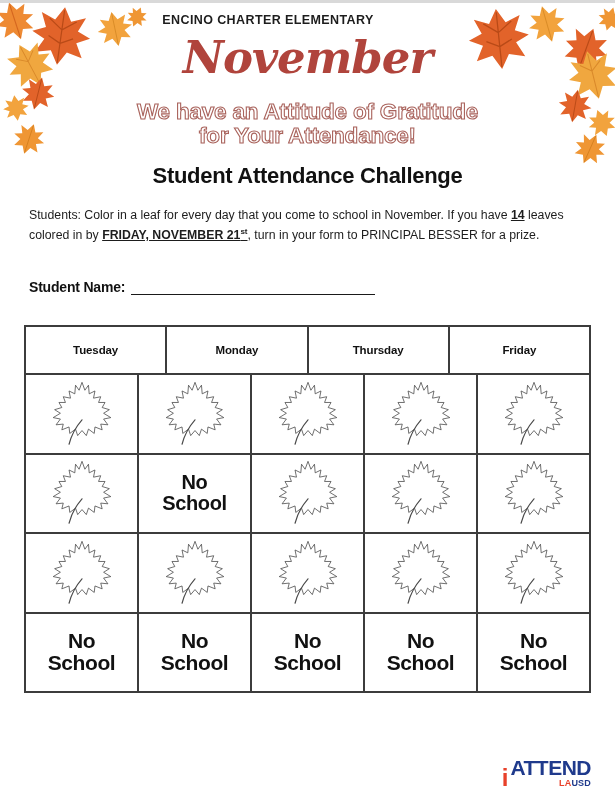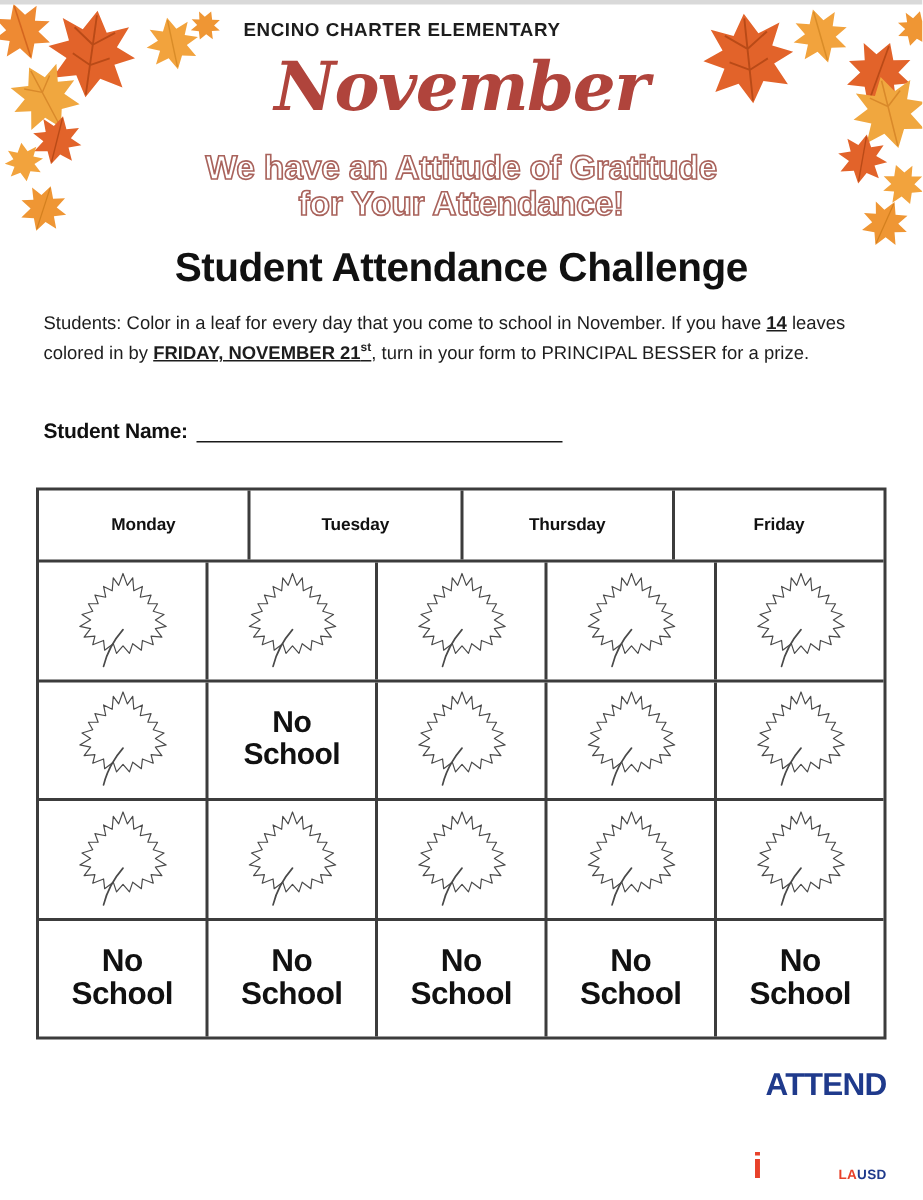--- a/index.html
+++ b/index.html
@@ -48,21 +48,21 @@
     font-weight:700;
     line-height:1.08;
     letter-spacing:-.2px;
     color:#ffffff;
     -webkit-text-stroke:1.1px #a9635c;
     text-shadow:0 0 0 #fff;
   }
   .challenge-title{
     position:absolute;top:160px;left:0;width:615px;
     text-align:center;
-    font-size:27px;font-weight:700;letter-spacing:-.3px;
+    font-size:22px;font-weight:700;letter-spacing:-.3px;
     color:#111;
   }
 
   
   .instructions{
     position:absolute;top:203px;left:29px;width:560px;
     font-size:12.3px;line-height:1.62;color:#1d1d1d;
     text-align:left;
   }
   .u{text-decoration:underline;font-weight:700;}
@@ -115,21 +115,21 @@
 
   
   .logo{
     position:absolute;right:24px;bottom:12px;
     display:flex;align-items:flex-end;
   }
   .logo-i{
     font-size:24px;font-weight:700;color:#e8412a;
     line-height:.85;margin-right:2px;font-family:"Liberation Sans",sans-serif;
   }
-  .logo-stack{display:flex;flex-direction:column;align-items:flex-end;gap:44px;}
+  .logo-stack{display:flex;flex-direction:column;align-items:flex-end;}
   .logo-attend{
     font-size:21px;font-weight:700;color:#1f3a8c;letter-spacing:-.5px;
     line-height:.9;
   }
   .logo-lausd{
     font-size:9px;font-weight:700;letter-spacing:.2px;line-height:1;
     margin-top:1px;
     padding-left:13px;
   }
   .logo-lausd .la{color:#e8412a;}
@@ -247,24 +247,24 @@
   </div>
 
   <div class="student-name-row">
     <span class="student-name-label">Student Name:</span>
     <span class="student-name-blank"></span>
   </div>
 
   <div class="chart">
     <div class="chart-row head" id="header-row">
         <div class="cell">
+          <span class="day-label">Tuesday</span>
+        </div>
+        <div class="cell">
           <span class="day-label">Monday</span>
-        </div>
-        <div class="cell">
-          <span class="day-label">Tuesday</span>
         </div>
         <div class="cell">
           <span class="day-label">Thursday</span>
         </div>
         <div class="cell">
           <span class="day-label">Friday</span>
         </div>
       </div>
     <div class="chart-row body" id="body-row-0">
         <div class="cell leaf-cell">

